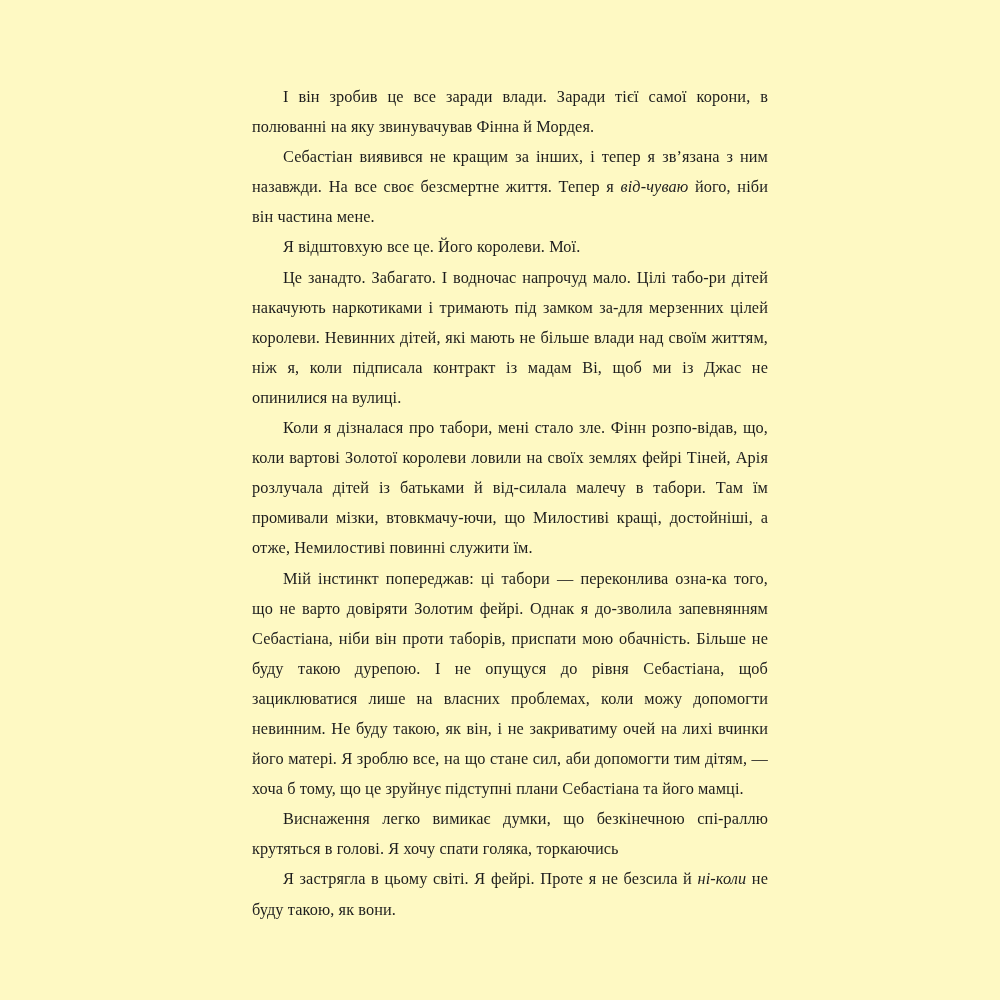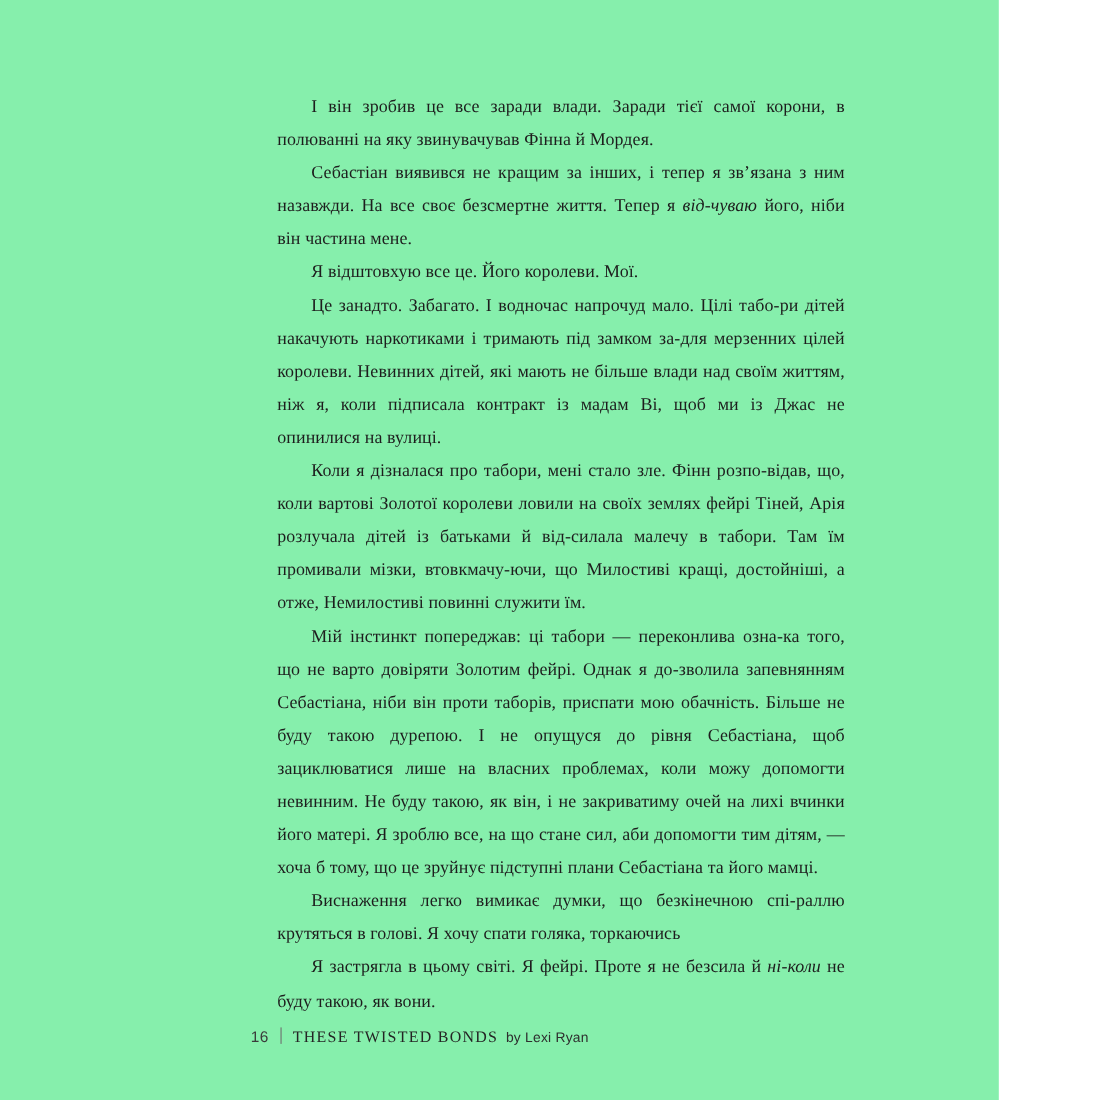--- a/index.html
+++ b/index.html
@@ -9,23 +9,23 @@
   body {
     width: 1000px;
     height: 1000px;
     background: #ffffff;
     font-family: "Liberation Serif", serif;
     color: #1b1b1b;
     overflow: hidden;
   }
   .page {
     position: relative;
-    width: 908px;
+    width: 1000px;
     height: 1000px;
-    background: #86efac;
+    background: #fef9c3;
   }
   .text-column {
     position: absolute;
     left: 252px;
     top: 82px;
     width: 516px;
   }
   .para {
     margin: 0;
     font-size: 16.3px;
@@ -97,20 +97,14 @@
     <p class="para">Коли я дізналася про табори, мені стало зле. Фінн розпо-відав, що, коли вартові Золотої королеви ловили на своїх землях фейрі Тіней, Арія розлучала дітей із батьками й від-силала малечу в табори. Там їм промивали мізки, втовкмачу-ючи, що Милостиві кращі, достойніші, а отже, Немилостиві повинні служити їм.</p>
 
     <p class="para">Мій інстинкт попереджав: ці табори — переконлива озна-ка того, що не варто довіряти Золотим фейрі. Однак я до-зволила запевнянням Себастіана, ніби він проти таборів, приспати мою обачність. Більше не буду такою дурепою. І не опущуся до рівня Себастіана, щоб зациклюватися лише на власних проблемах, коли можу допомогти невинним. Не буду такою, як він, і не закриватиму очей на лихі вчинки його матері. Я зроблю все, на що стане сил, аби допомогти тим дітям, — хоча б тому, що це зруйнує підступні плани Себастіана та його мамці.</p>
 
     <p class="para">Виснаження легко вимикає думки, що безкінечною спі-раллю крутяться в голові. Я хочу спати голяка, торкаючись</p>
 
     <p class="para">Я застрягла в цьому світі. Я фейрі. Проте я не безсила й <em>ні-коли</em> не буду такою, як вони.</p>
 
   </div>
 
-  <div class="footer">
-    <span class="folio">16</span>
-    <span class="folio-sep"></span>
-    <span class="running-title">THESE TWISTED BONDS</span>
-    <span class="running-author"><span>by</span> <span>Lexi Ryan</span></span>
-  </div>
 
 </div>
 
 </body></html>

